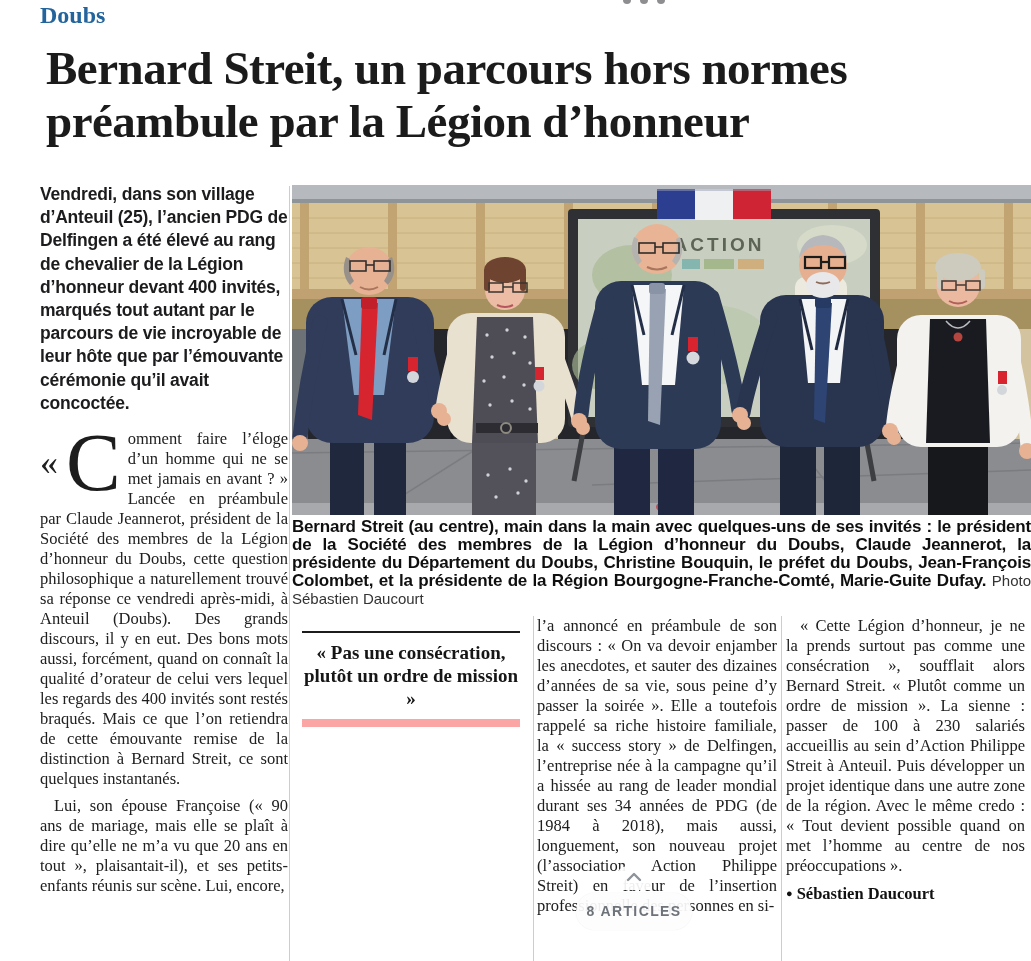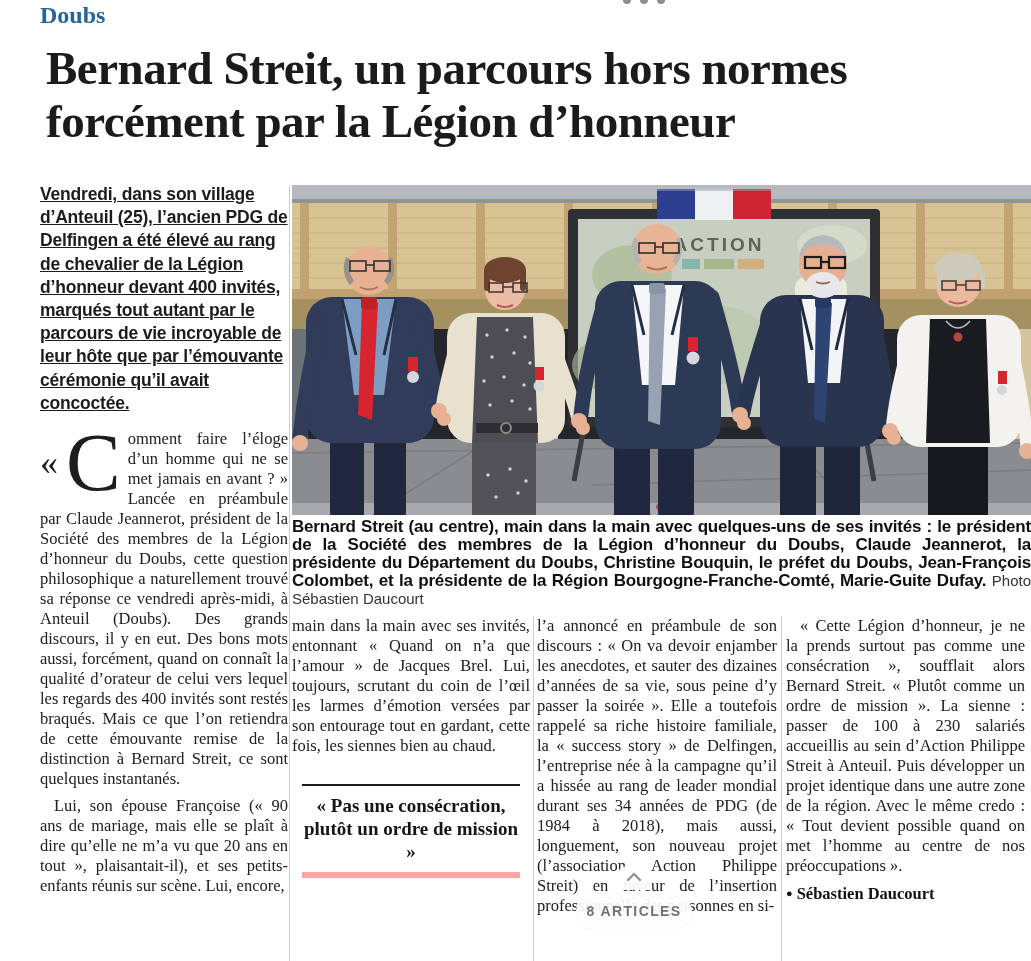--- a/index.html
+++ b/index.html
@@ -18,41 +18,41 @@
           line-height:53px;letter-spacing:-0.5px;color:#1b1b1b;}
 
   
   .col{position:absolute;top:616px;width:240px;}
   .col-left{position:absolute;left:40px;top:183px;width:248px;}
   .col-a{left:292px;width:238px;}
   .col-b{left:537px;width:240px;}
   .col-c{left:786px;width:239px;}
 
   .lede{margin:0 0 14px 0;font-family:"Liberation Sans",sans-serif;font-weight:bold;
-        font-size:17.5px;line-height:23.2px;color:#1c1c1e;letter-spacing:-0.2px;text-decoration:underline;}
+        font-size:17.5px;line-height:23.2px;color:#1c1c1e;letter-spacing:-0.2px;}
 
   .body-p{margin:0;font-size:16.5px;line-height:20px;text-align:justify;color:#202020;}
   .body-p.indent{text-indent:14px;}
   .body-p + .body-p{margin-top:7px;}
 
   .open-quote{float:left;font-size:36px;line-height:30px;margin:18px 8px 0 0;color:#202020;}
   .dropcap{float:left;font-size:82px;line-height:64px;padding:2px 7px 0 0;color:#1d1d1d;}
 
   
   figure.photo{position:absolute;left:292px;top:185px;width:739px;height:330px;margin:0;}
   figure.photo svg{display:block;}
 
   figcaption.caption{position:absolute;left:292px;top:518px;width:739px;
         font-family:"Liberation Sans",sans-serif;font-weight:bold;font-size:17px;
         line-height:18px;letter-spacing:-0.2px;color:#0f0f10;text-align:justify;}
   .credit{font-weight:normal;font-size:15px;color:#333;letter-spacing:0;}
 
   
-  .subhead-block{margin:28px 10px 14px 10px;border-top:2px solid #1c1c1c;
-        border-bottom:6px solid #fca5a5;padding:8px 2px 9px 2px;}
+  .subhead-block{margin:15px 10px 14px 10px;border-top:2px solid #1c1c1c;
+        border-bottom:8px solid #fca5a5;padding:8px 2px 9px 2px;}
   .subhead{margin:0;font-family:"Liberation Serif",serif;font-weight:bold;
         font-size:19px;line-height:23px;text-align:center;color:#161616;}
 
   .byline{margin-top:8px;font-weight:bold;font-size:16.5px;color:#111;}
   .byline .bullet{font-size:11px;vertical-align:2px;margin-right:4px;}
 
   
   .vr{position:absolute;width:1px;background:#cdcdcd;}
   .vr1{left:289px;top:186px;height:775px;}
   .vr2{left:533px;top:616px;height:345px;}
@@ -74,21 +74,21 @@
 <div class="sheet">
 
   <div class="top-dots">
     <span class="dot"></span>
     <span class="dot"></span>
     <span class="dot"></span>
   </div>
 
   <div class="kicker">Doubs</div>
 
-  <h1 class="headline"><span>Bernard Streit, un parcours hors normes</span><br><span>forcément par la Légion d’honneur</span></h1>
+  <h1 class="headline"><span>Bernard Streit, un parcours hors normes</span><br><span>préambule par la Légion d’honneur</span></h1>
 
   <div class="vr vr1"></div>
   <div class="vr vr2"></div>
   <div class="vr vr3"></div>
 
   <div class="col-left">
     <p class="lede">Vendredi, dans son village d’Anteuil (25), l’ancien PDG de Delfingen a été élevé au rang de chevalier de la Légion d’honneur devant 400 invités, marqués tout autant par le parcours de vie incroyable de leur hôte que par l’émouvante cérémonie qu’il avait concoctée.</p>
     <p class="body-p"><span class="open-quote">«</span><span class="dropcap">C</span><span>omment faire l’éloge d’un homme qui ne se met jamais en avant ? » Lancée en préambule par Claude Jeannerot, président de la Société des membres de la Légion d’honneur du Doubs, cette question philosophique a naturellement trouvé sa réponse ce vendredi après-midi, à Anteuil (Doubs). Des grands discours, il y en eut. Des bons mots aussi, forcément, quand on connaît la qualité d’orateur de celui vers lequel les regards des 400 invités sont restés braqués. Mais ce que l’on retiendra de cette émouvante remise de la distinction à Bernard Streit, ce sont quelques instantanés.</span></p>
     <p class="body-p indent">Lui, son épouse Françoise (« 90 ans de mariage, mais elle se plaît à dire qu’elle ne m’a vu que 20 ans en tout », plaisantait-il), et ses petits-enfants réunis sur scène. Lui, encore,</p>
   </div>
@@ -303,21 +303,20 @@
           <circle cx="602" cy="253" r="7"></circle>
         <circle cx="8" cy="258" r="8"></circle>
           <circle cx="735" cy="266" r="8"></circle>
       </g>
     </svg>
   </figure>
 
   <figcaption class="caption"><span>Bernard Streit (au centre), main dans la main avec quelques-uns de ses invités : le président de la Société des membres de la Légion d’honneur du Doubs, Claude Jeannerot, la présidente du Département du Doubs, Christine Bouquin, le préfet du Doubs, Jean-François Colombet, et la présidente de la Région Bourgogne-Franche-Comté, Marie-Guite Dufay.</span> <span class="credit">Photo Sébastien Daucourt</span></figcaption>
 
   <div class="col col-a">
-    <p class="body-p">main dans la main avec ses invités, entonnant « Quand on n’a que l’amour » de Jacques Brel. Lui, toujours, scrutant du coin de l’œil les larmes d’émotion versées par son entourage tout en gardant, cette fois, les siennes bien au chaud.</p>
     <div class="subhead-block">
       <p class="subhead">« Pas une consécration, plutôt un ordre de mission »</p>
     </div>
   </div>
 
   <div class="col col-b">
     <p class="body-p">l’a annoncé en préambule de son discours : « On va devoir enjamber les anecdotes, et sauter des dizaines d’années de sa vie, sous peine d’y passer la soirée ». Elle a toutefois rappelé sa riche histoire familiale, la « success story » de Delfingen, l’entreprise née à la campagne qu’il a hissée au rang de leader mondial durant ses 34 années de PDG (de 1984 à 2018), mais aussi, longuement, son nouveau projet (l’association Action Philippe Streit) en faveur de l’insertion professionnelle des personnes en si-</p>
   </div>
 
   <div class="col col-c">

